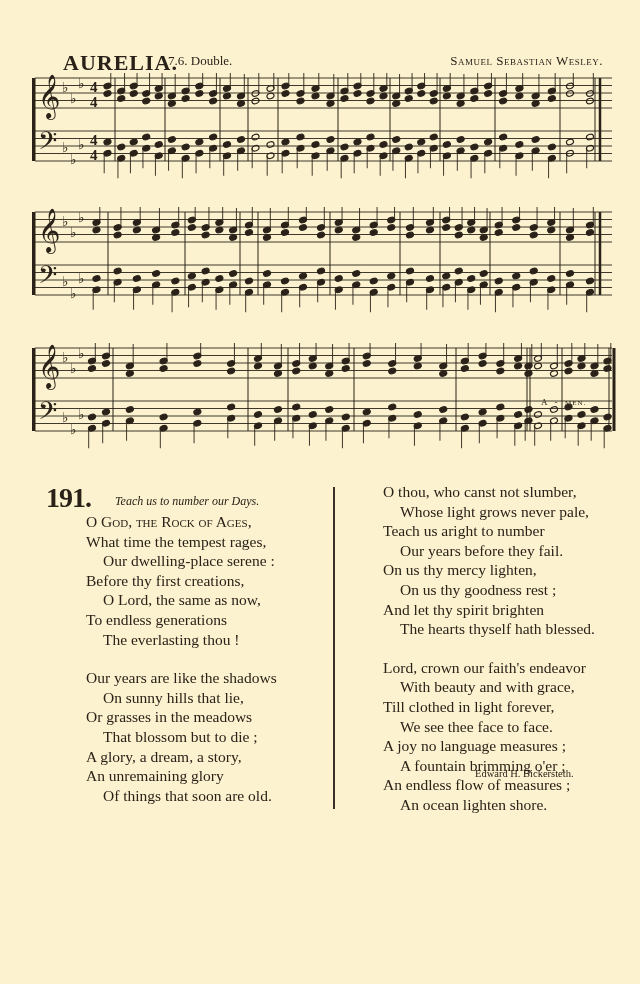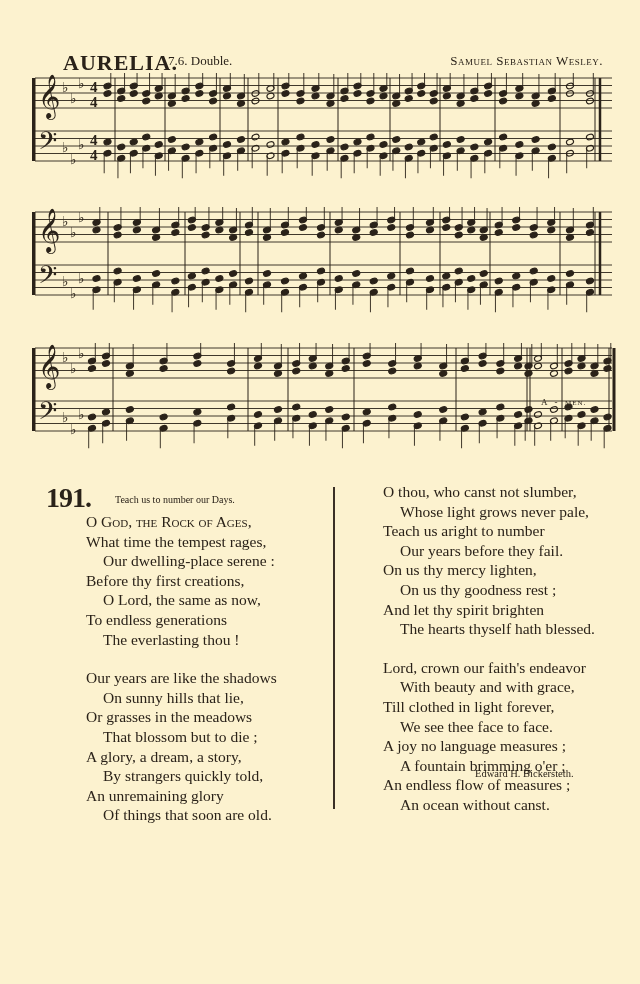--- a/index.html
+++ b/index.html
@@ -11,21 +11,21 @@
     font-family: "Liberation Serif", "DejaVu Serif", serif;
     color: #2a2219;
   }
   .header { position: absolute; top: 50px; left: 63px; width: 540px; height: 20px; }
   .tune-name { position: absolute; left: 0; top: 0; font-size: 22px; font-weight: bold; letter-spacing: 1px; }
   .meter { position: absolute; left: 105px; top: 3px; font-size: 13px; }
   .composer { position: absolute; right: 0; top: 3px; font-size: 13px; font-variant: small-caps; letter-spacing: 0.5px; }
   .system { position: absolute; left: 0; width: 640px; }
   .system svg { position: absolute; left: 0; top: 0; }
   .hymn-number { position: absolute; left: 46px; top: 482px; font-size: 28px; font-weight: bold; letter-spacing: -1px; }
-  .hymn-title { position: absolute; left: 115px; top: 494px; font-size: 10px; }
+  .hymn-title { position: absolute; left: 115px; top: 494px; font-size: 12px; font-style: italic; }
   .col { position: absolute; font-size: 15.5px; line-height: 19.6px; }
   .col .ln { white-space: nowrap; }
   .col .ind { padding-left: 17px; }
   .col .gap { height: 19px; }
   .col-left { left: 86px; top: 512px; }
   .col-right { left: 383px; top: 482px; }
   .divider { position: absolute; left: 333px; top: 487px; width: 2px; height: 322px; background: #3a3025; }
   .author { position: absolute; left: 475px; top: 768px; font-size: 10.5px; font-weight: normal; }
   .amen { position: absolute; font-size: 9px; font-weight: normal; letter-spacing: 1px; }
 </style>
@@ -719,21 +719,20 @@
     <div class="ln">To endless generations</div>
     <div class="ln ind">The everlasting thou !</div>
   </div>
   <div class="gap"></div>
   <div>
     <div class="ln">Our years are like the shadows</div>
     <div class="ln ind">On sunny hills that lie,</div>
     <div class="ln">Or grasses in the meadows</div>
     <div class="ln ind">That blossom but to die ;</div>
     <div class="ln">A glory, a dream, a story,</div>
-    <div class="ln ind">By strangers quickly told,</div>
     <div class="ln">An unremaining glory</div>
     <div class="ln ind">Of things that soon are old.</div>
   </div>
 </div>
 
 <div class="divider"></div>
 
 <div class="col col-right">
   <div>
     <div class="ln">O thou, who canst not slumber,</div>
@@ -747,17 +746,17 @@
   </div>
   <div class="gap"></div>
   <div>
     <div class="ln">Lord, crown our faith's endeavor</div>
     <div class="ln ind">With beauty and with grace,</div>
     <div class="ln">Till clothed in light forever,</div>
     <div class="ln ind">We see thee face to face.</div>
     <div class="ln">A joy no language measures ;</div>
     <div class="ln ind">A fountain brimming o'er ;</div>
     <div class="ln">An endless flow of measures ;</div>
-    <div class="ln ind">An ocean without canst.</div>
+    <div class="ln ind">An ocean lighten shore.</div>
   </div>
 </div>
 
 <div class="author">Edward H. Bickersteth.</div>
 
 </body></html>

